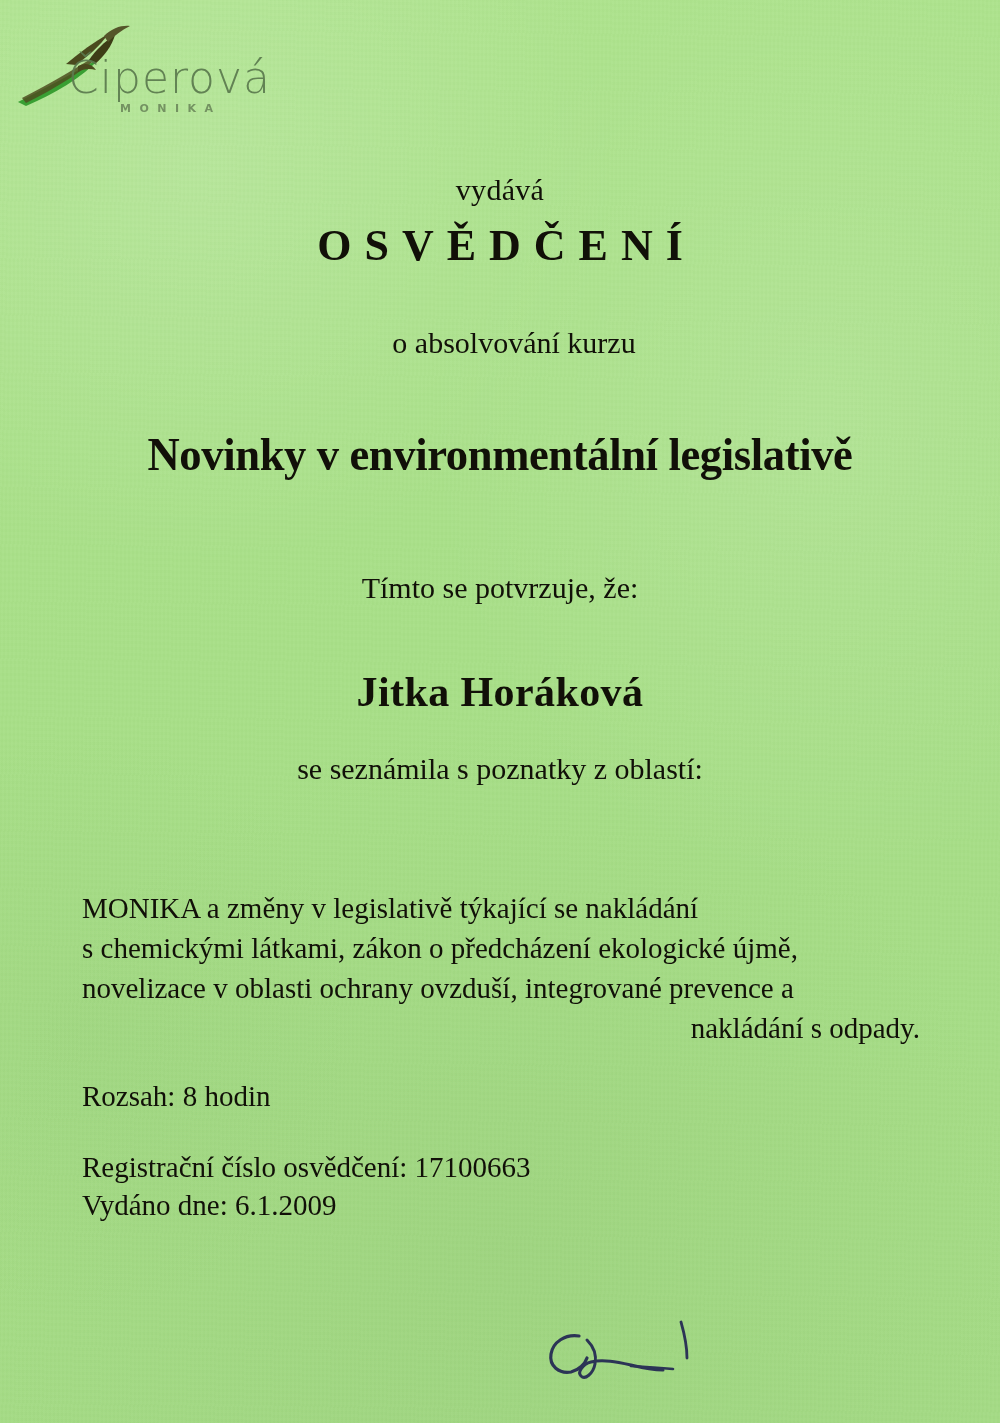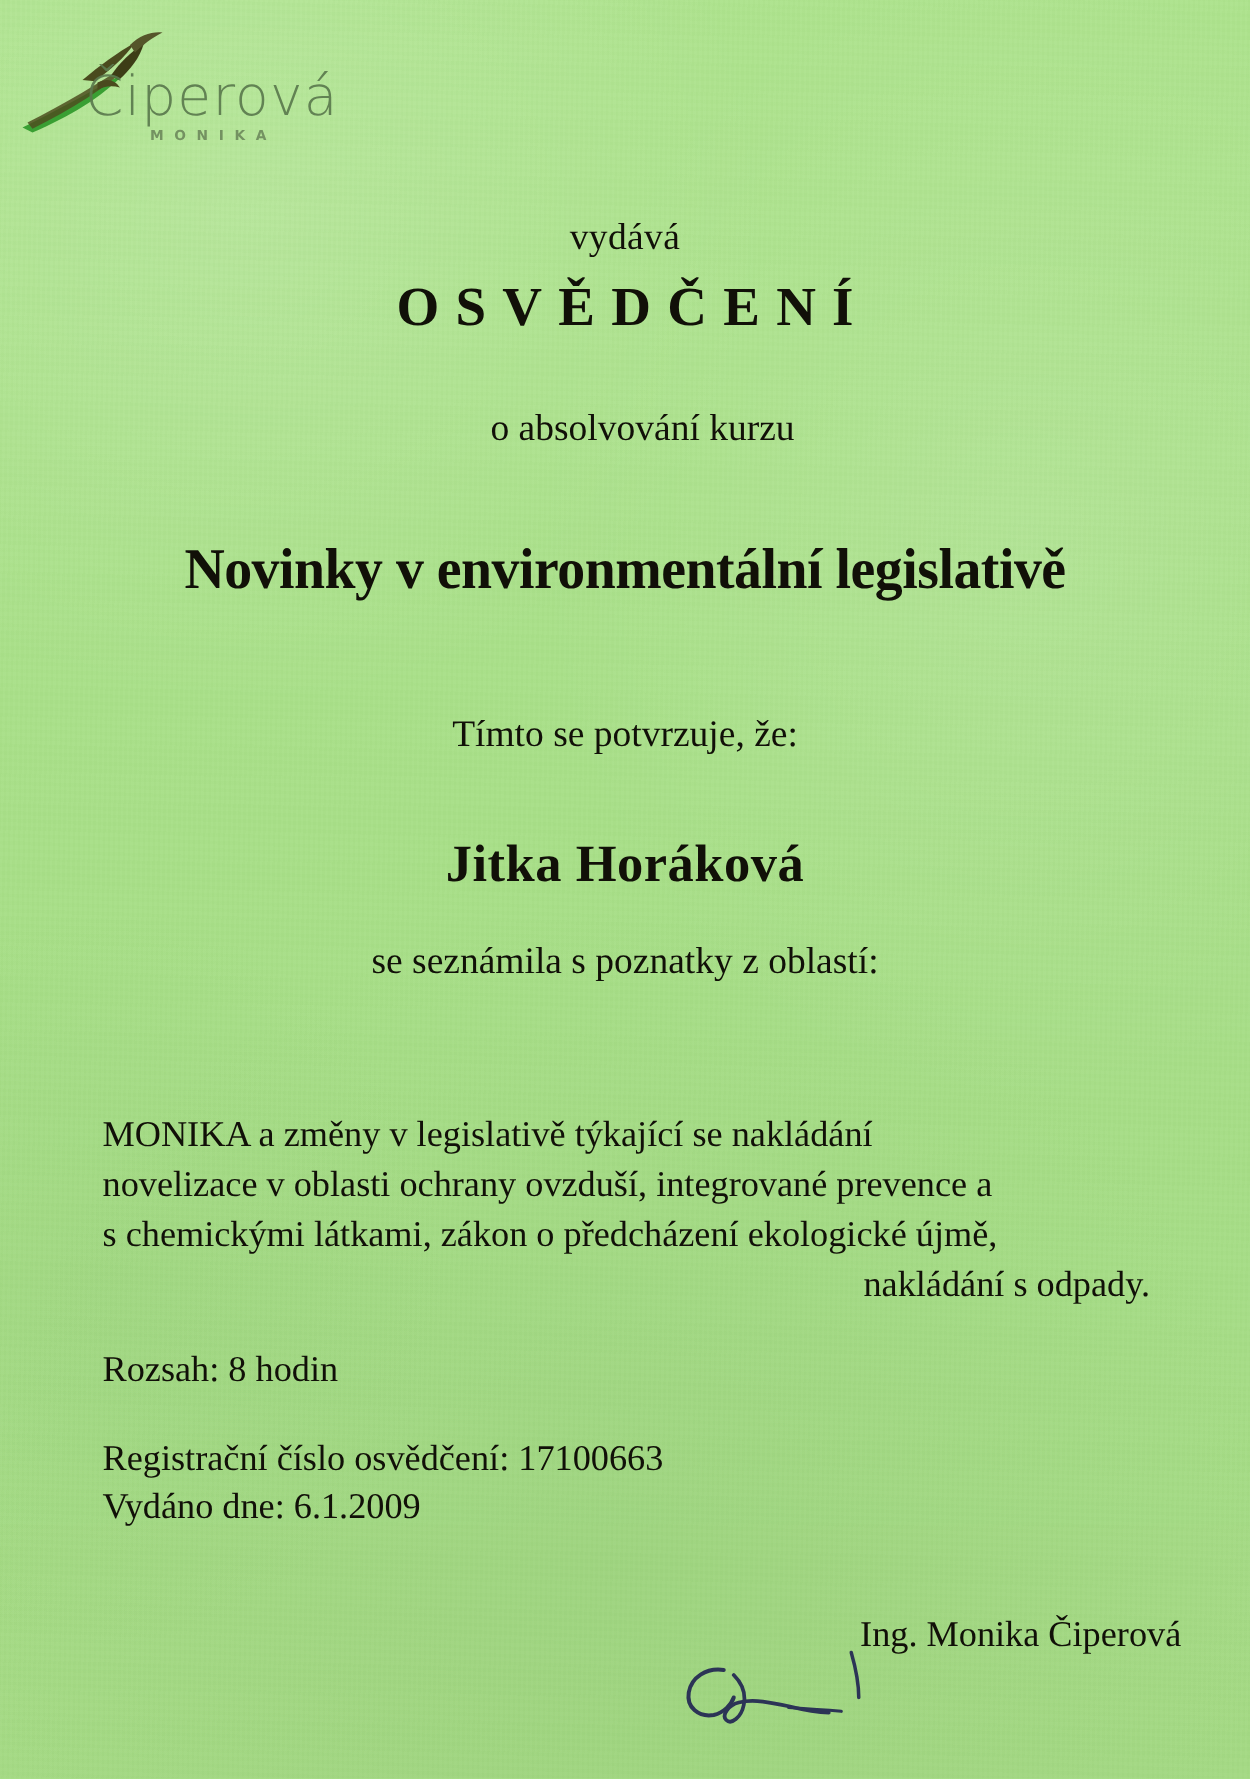--- a/index.html
+++ b/index.html
@@ -216,32 +216,31 @@
   <div class="line-okurzu center">o absolvování kurzu</div>
 
   <div class="course-title center">Novinky v environmentální legislativě</div>
 
   <div class="line-potvrzuje center">Tímto se potvrzuje, že:</div>
   <div class="participant-name center">Jitka Horáková</div>
   <div class="line-seznamila center">se seznámila s poznatky z oblastí:</div>
 
   <div class="body-para">
     <div style="text-align:justify;">MONIKA a změny v legislativě týkající se nakládání</div>
+    <div style="text-align:justify;">s chemickými látkami,  zákon o předcházení ekologické újmě,</div>
     <div style="text-align:justify;">novelizace v oblasti ochrany ovzduší, integrované prevence a</div>
-    <div style="text-align:justify;">s chemickými látkami,  zákon o předcházení ekologické újmě,</div>
     <div class="lastline">nakládání s odpady.</div>
   </div>
 
   <div class="scope">Rozsah: 8 hodin</div>
   <div class="reg-block">
     <div>Registrační číslo osvědčení: 17100663</div>
     <div>Vydáno dne: 6.1.2009</div>
   </div>
 
-  <div class="signer">Ing. Monika Čiperová</div>
   <div class="signature">
     <svg width="270" height="100" viewBox="0 0 270 100">
       <g fill="none" stroke="#2c3456" stroke-linecap="round" stroke-linejoin="round">
         <path d="M44 18 C 30 16, 18 24, 16 36 C 14 48, 24 56, 36 54 C 44 52, 50 46, 52 40" stroke-width="3.2"></path>
         <path d="M52 22 C 58 28, 62 36, 60 46 C 58 56, 50 62, 46 58 C 42 54, 48 46, 56 44
                  C 68 41, 82 44, 96 47 C 108 50, 118 52, 128 52" stroke-width="3"></path>
         <path d="M96 48 C 112 49, 126 50, 138 51" stroke-width="2.6"></path>
         <path d="M146 4 C 150 18, 152 30, 152 40" stroke-width="2.8"></path>
       </g>
     </svg>

